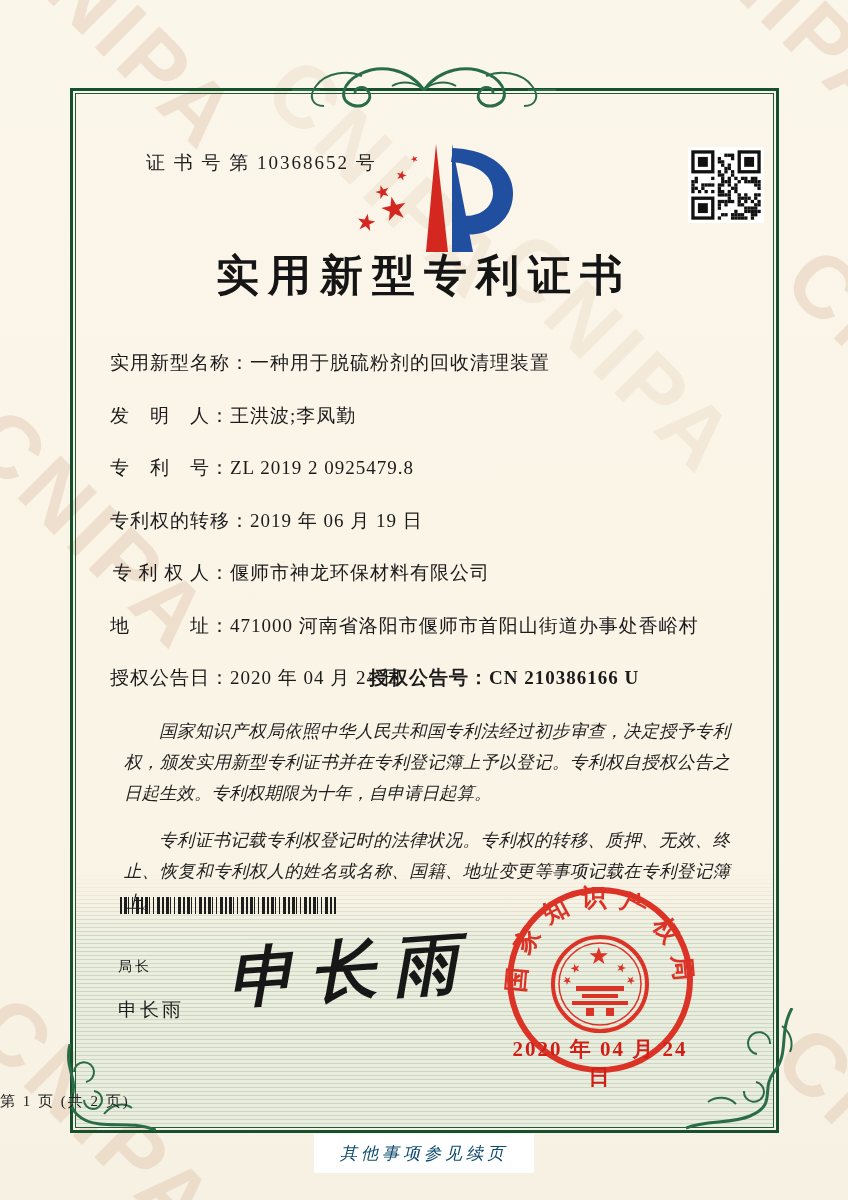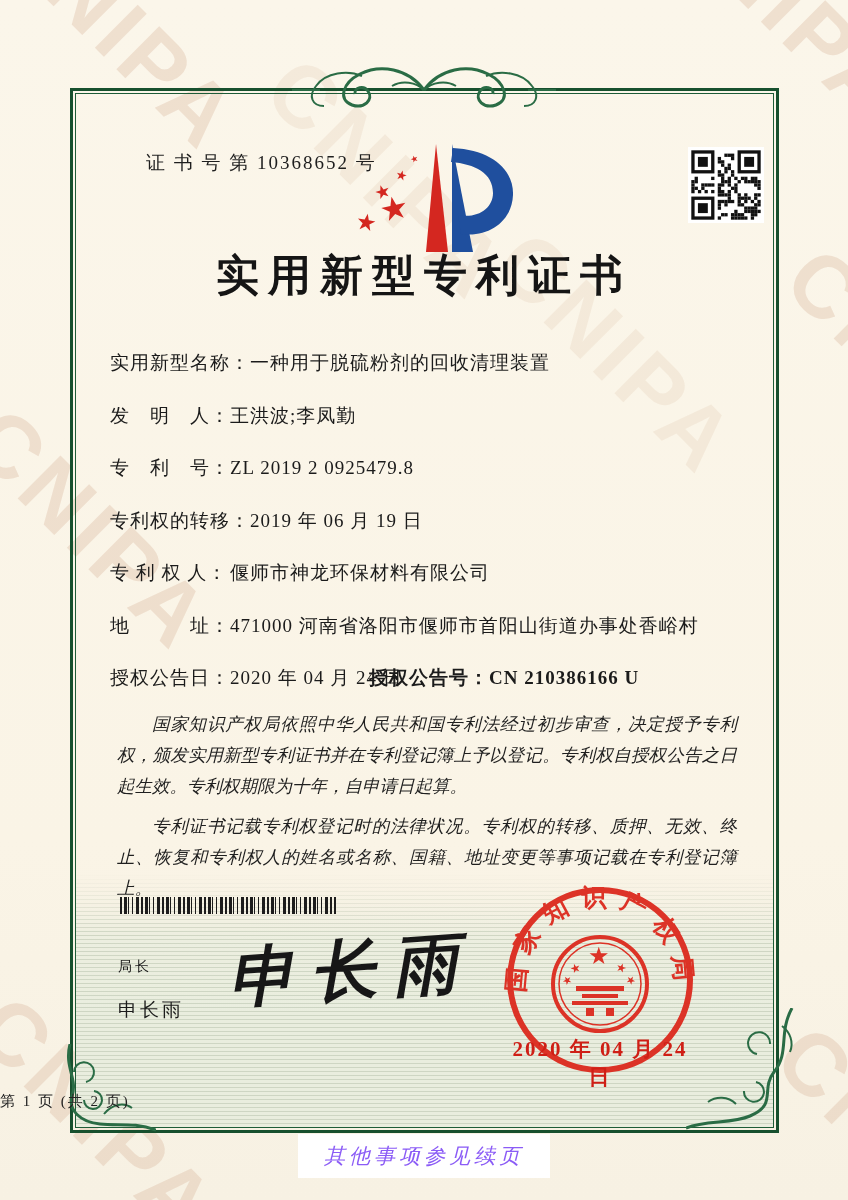--- a/index.html
+++ b/index.html
@@ -35,27 +35,27 @@
   .cert-no{position:absolute;left:106px;top:150px;z-index:4;font-size:19px;
            letter-spacing:2px;color:#1e1e1e;margin-left:40px;}
   .logo{position:absolute;left:340px;top:138px;z-index:4;}
   .qr{position:absolute;left:688px;top:147px;width:76px;height:76px;background:#fff;z-index:4;}
   .title{position:absolute;left:0;right:0;top:247px;z-index:4;text-align:center;
          font-size:43px;font-weight:700;letter-spacing:9px;color:#151515;}
 
   
   .fields{position:absolute;left:110px;top:350px;width:640px;z-index:4;font-size:19px;color:#1b1b1b;}
   .frow{height:52.5px;position:relative;letter-spacing:1px;}
-  .flabel{display:inline-block;min-width:120px;}
+  .flabel{display:inline-block;min-width:120px;text-align:right;}
   .pair2{position:absolute;left:259px;top:0;font-weight:bold;}
 
   
   .body-text{position:absolute;left:108px;top:700px;width:638px;z-index:4;
              font-size:17.5px;line-height:31px;color:#1f1f1f;font-style:italic;text-align:justify;}
-  .body-text p{margin:9px;text-indent:2em;}
+  .body-text p{margin:16px;text-indent:2em;}
 
   
   .barcode{position:absolute;left:120px;top:897px;width:216px;height:17px;z-index:4;
     background:repeating-linear-gradient(90deg,
       #1d1d1d 0 2px, transparent 2px 4px,
       #1d1d1d 4px 7px, transparent 7px 8px,
       #1d1d1d 8px 9px,  transparent 9px 12px,
       #1d1d1d 12px 13px, transparent 13px 16px,
       #1d1d1d 16px 19px, transparent 19px 21px);}
 
@@ -68,22 +68,22 @@
 
   
   .seal{position:absolute;left:500px;top:880px;z-index:5;opacity:0.94;}
   .seal-date{position:absolute;left:510px;top:1035px;width:180px;text-align:center;z-index:6;
              font-size:21px;letter-spacing:2px;color:#cf1f16;font-weight:600;}
 
   
   .page-num{position:absolute;left:0;right:0;top:1092px;z-index:4;
             font-size:15px;letter-spacing:2px;color:#222;}
   .note-box{position:absolute;left:50%;transform:translateX(-50%);top:1134px;z-index:4;
-            background:#ffffff;padding:8px 26px;font-size:21px;letter-spacing:4px;
-            font-style:italic;color:#8b5cf6;}
+            background:#ffffff;padding:8px 26px;font-size:17px;letter-spacing:4px;
+            font-style:italic;color:#0c4a6e;}
 </style>
 </head>
 <body>
 
 <div class="page">
 
   <div class="wm" style="left:-30px;top:-22px;">CNIPA</div>
   <div class="wm" style="left:636px;top:-48px;">CNIPA</div>
   <div class="wm faint" style="left:238px;top:128px;">CNIPA</div>
   <div class="wm faint" style="left:468px;top:302px;">CNIPA</div>

